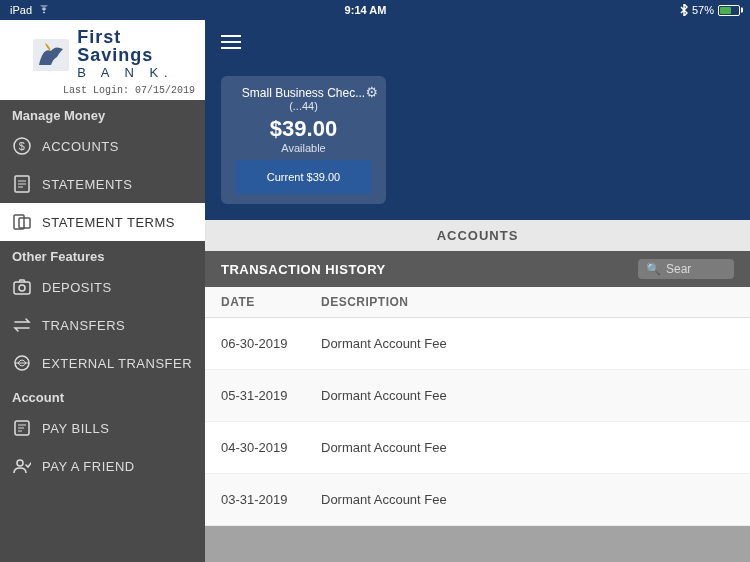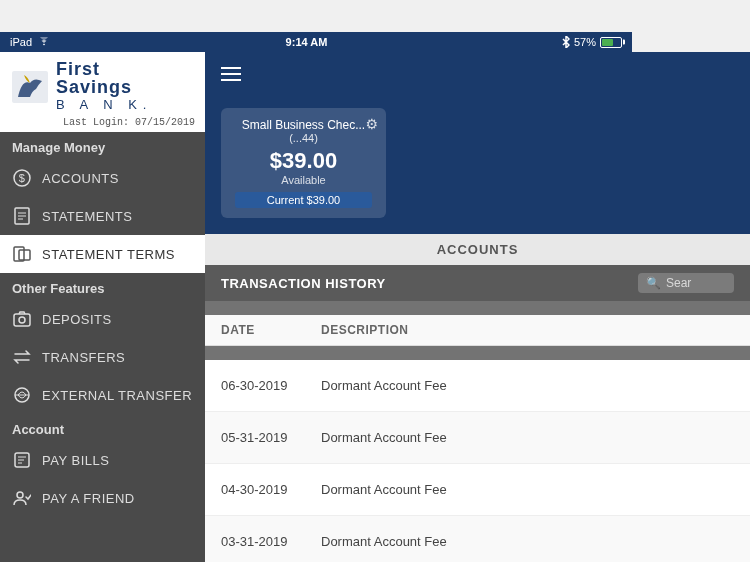--- a/index.html
+++ b/index.html
@@ -1,36 +1,36 @@
 <!DOCTYPE html>
 <html><head>
   <meta charset="utf-8">
   <style>
     * { margin: 0; padding: 0; box-sizing: border-box; }
     body { width: 750px; height: 562px; font-family: -apple-system, 'Helvetica Neue', Arial, sans-serif; overflow: hidden; background: #f0f0f0; }
 
     
     .status-bar {
-      width: 632px; height: 20px; background: #1a3a6b;
+      width: 750px; height: 20px; background: #1a3a6b;
       display: flex; align-items: center; justify-content: space-between;
-      padding: 0 10px; font-size: 11px; color: white; margin-top: 32px;
+      padding: 0 10px; font-size: 11px; color: white;
     }
     .status-left { display: flex; align-items: center; gap: 5px; }
     .status-center { font-weight: 700; }
     .status-right { display: flex; align-items: center; gap: 4px; font-size: 11px; }
     .battery-icon { width: 22px; height: 11px; border: 1.5px solid white; border-radius: 2px; position: relative; display: inline-flex; align-items: center; }
     .battery-icon::after { content:''; position:absolute; right:-4px; top:50%; transform:translateY(-50%); width:2px; height:5px; background:white; border-radius:0 1px 1px 0; }
     .battery-fill { width: 57%; height: 7px; background: #4caf50; margin: 1px; border-radius: 1px; }
 
     
     .app-container { display: flex; width: 750px; height: 542px; }
 
     
     .sidebar { width: 205px; height: 542px; background: #4a4a4a; flex-shrink: 0; display: flex; flex-direction: column; }
-    .sidebar-logo { background: white; padding: 8px 10px 4px 10px; display: flex; flex-direction: column; align-items: flex-start; }
+    .sidebar-logo { background: white; padding: 8px 10px 4px 10px; display: flex; flex-direction: column; align-items: center; }
     .logo-area { display: flex; align-items: center; gap: 6px; }
     .logo-bird { width: 40px; height: 36px; }
     .logo-text-block { display: flex; flex-direction: column; }
     .logo-first { font-size: 18px; font-weight: 700; color: #1a3a6b; letter-spacing: 1px; line-height: 1; }
     .logo-savings { font-size: 18px; font-weight: 700; color: #1a3a6b; letter-spacing: 1px; line-height: 1; }
     .logo-bank { font-size: 13px; font-weight: 400; color: #1a3a6b; letter-spacing: 6px; line-height: 1.4; }
     .last-login { font-size: 10px; color: #555; margin-top: 3px; align-self: flex-end; font-family: Liberation Mono, monospace; }
 
     .sidebar-section-label { padding: 8px 12px 4px 12px; font-size: 13px; font-weight: 600; color: #ddd; }
     .sidebar-item {
@@ -52,28 +52,28 @@
     
     .account-area { background: #1a3a6b; padding: 12px 16px 16px 16px; display: flex; justify-content: flex-start; }
     .account-card {
       background: rgba(255,255,255,0.15); border-radius: 6px; padding: 10px 14px;
       width: 165px; position: relative; text-align: center;
     }
     .account-card-title { font-size: 12px; color: white; font-weight: 500; }
     .account-card-num { font-size: 11px; color: rgba(255,255,255,0.85); margin-bottom: 4px; }
     .account-card-amount { font-size: 22px; font-weight: 700; color: white; }
     .account-card-avail { font-size: 11px; color: rgba(255,255,255,0.8); margin-bottom: 6px; }
-    .account-card-current { background: #2a5a9b; border-radius: 3px; padding: 2px 0; font-size: 11px; color: white; }
+    .account-card-current { background: #2a5a9b; border-radius: 3px; padding: 11px 0; font-size: 11px; color: white; }
     .gear-btn { position: absolute; top: 8px; right: 8px; color: rgba(255,255,255,0.8); font-size: 14px; cursor: pointer; }
 
     
     .accounts-heading { background: #e8e8e8; padding: 8px 16px; font-size: 13px; font-weight: 600; color: #555; text-align: center; letter-spacing: 1px; }
 
     
-    .transaction-area { flex: 1; background: #737373; display: flex; flex-direction: column; overflow: hidden; gap: 14px; }
+    .transaction-area { flex: 1; background: #a3a3a3; display: flex; flex-direction: column; overflow: hidden; }
     .transaction-header { background: #5a5a5a; display: flex; align-items: center; justify-content: space-between; padding: 0 16px; height: 36px; }
     .transaction-title { font-size: 13px; font-weight: 600; color: white; letter-spacing: 0.5px; text-transform: uppercase; }
     .search-box { display: flex; align-items: center; background: rgba(255,255,255,0.2); border-radius: 4px; padding: 3px 8px; gap: 5px; }
     .search-box input { background: transparent; border: none; outline: none; color: white; font-size: 12px; width: 60px; }
     .search-box input::placeholder { color: rgba(255,255,255,0.7); }
     .search-icon-sm { color: rgba(255,255,255,0.8); font-size: 12px; }
 
     .column-headers { display: flex; align-items: center; padding: 8px 16px; background: #f9f9f9; border-bottom: 1px solid #ddd; }
     .col-date { width: 100px; font-size: 12px; font-weight: 700; color: #666; text-transform: uppercase; letter-spacing: 0.5px; }
     .col-desc { font-size: 12px; font-weight: 600; color: #666; text-transform: uppercase; letter-spacing: 0.5px; }

